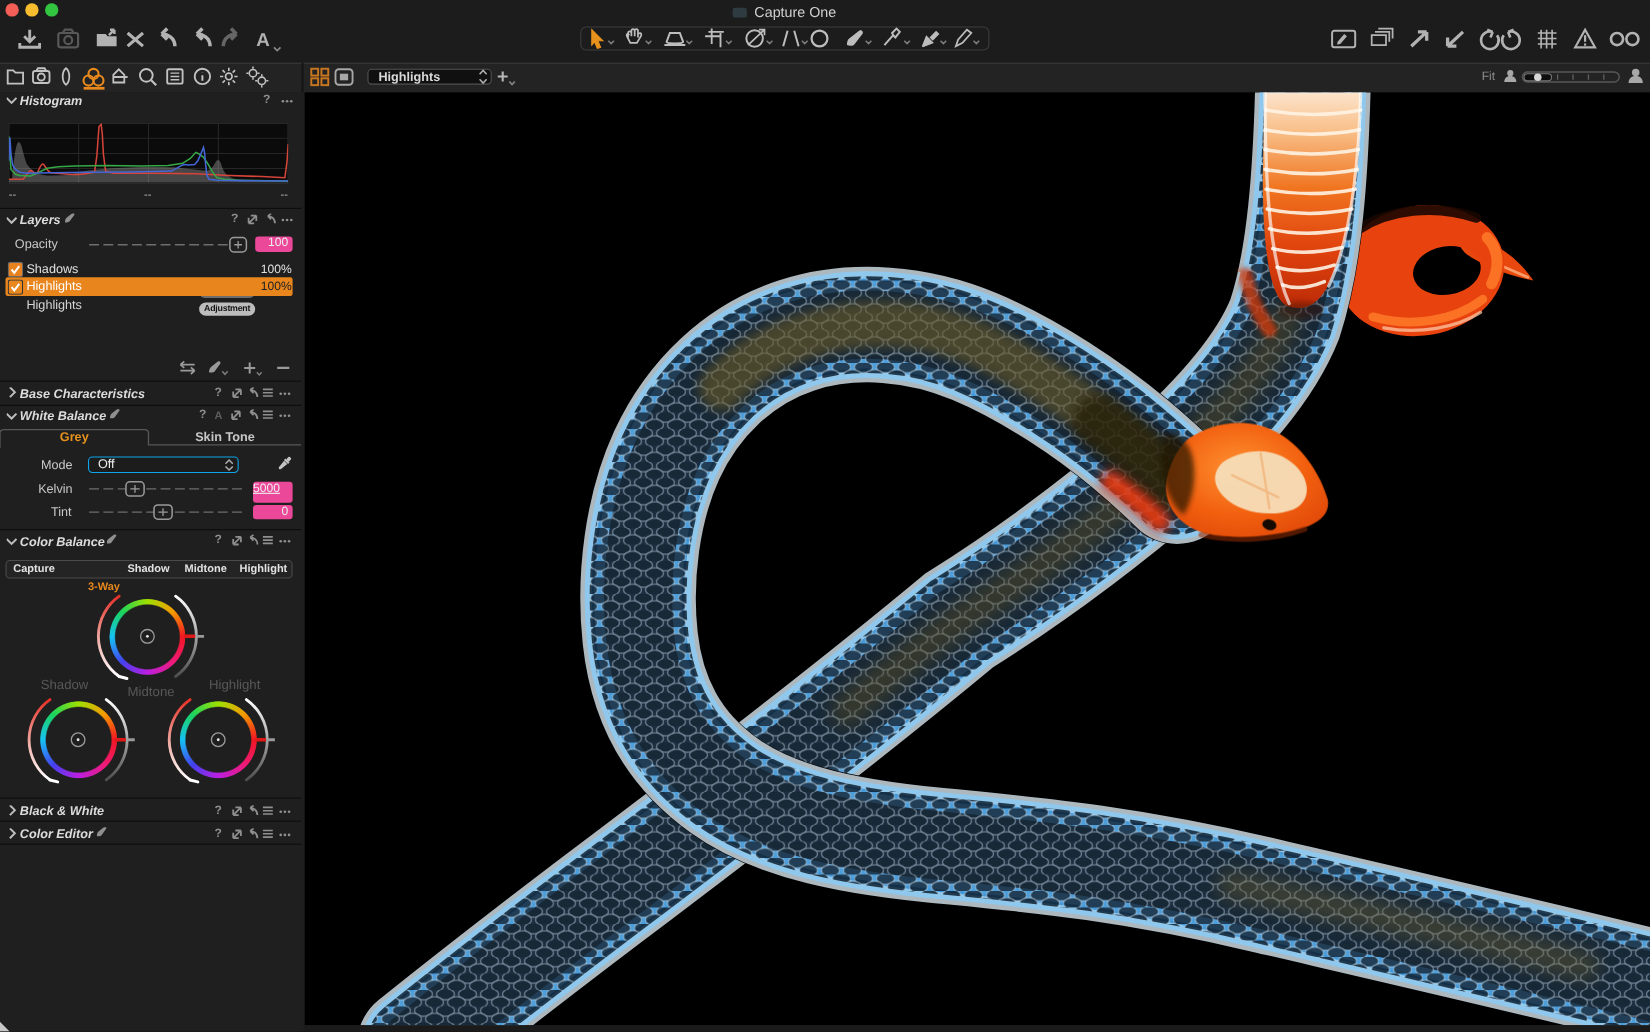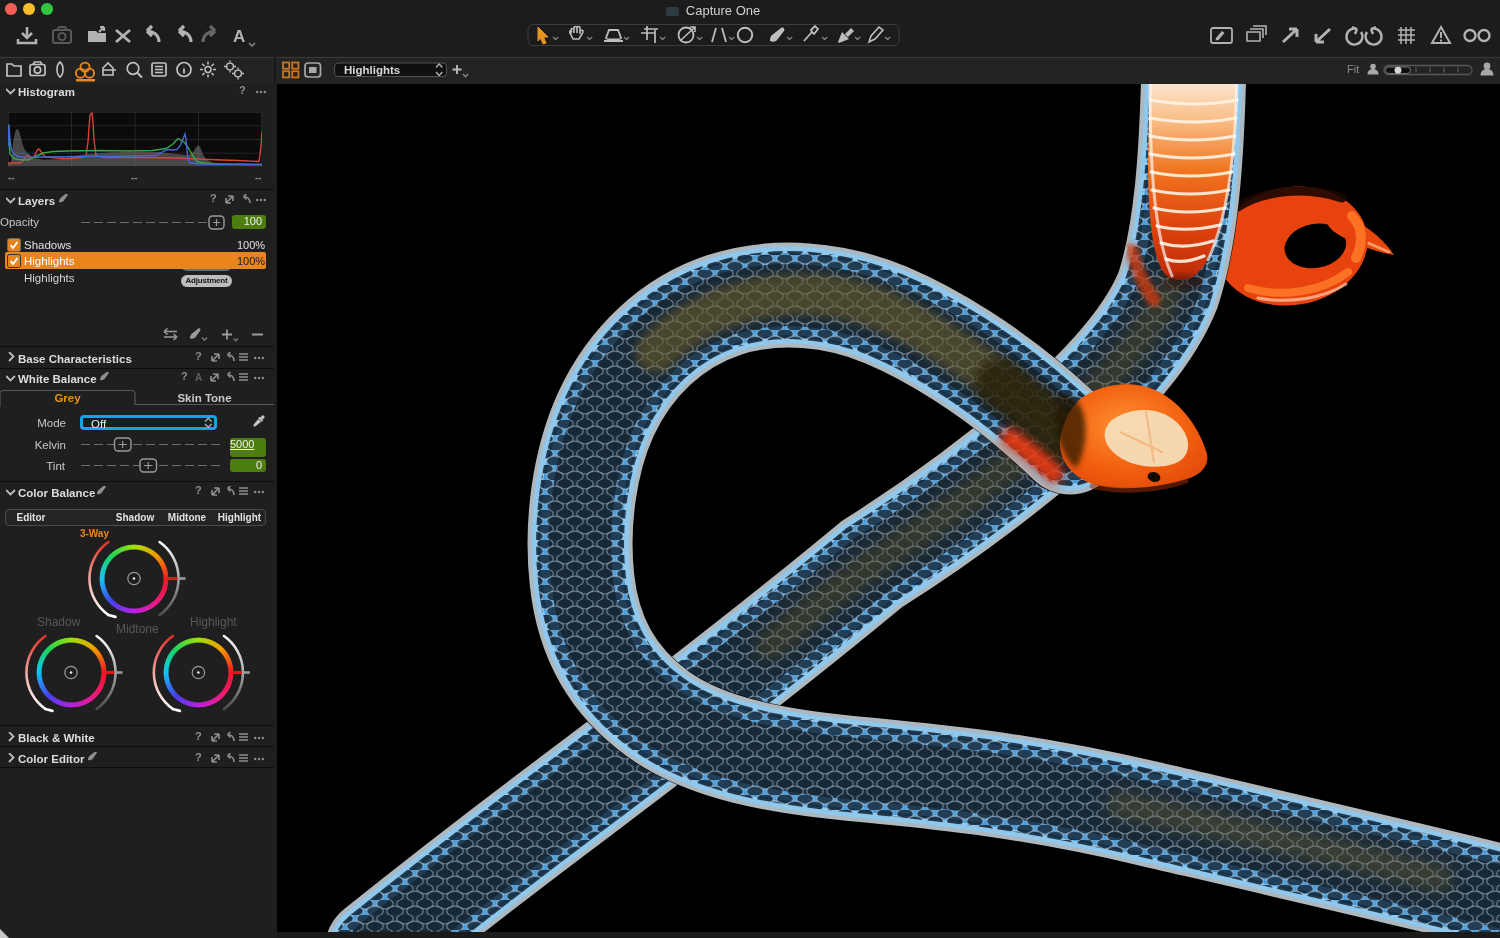--- a/index.html
+++ b/index.html
@@ -10,23 +10,23 @@
   
   #titlebar{left:0;top:0;width:1500px;height:22px;background:#1c1c1c;}
   .tl{width:11.5px;height:11.5px;border-radius:50%;top:3px;}
   #title{left:-37px;top:0;width:1500px;text-align:center;font-size:13px;color:#cfcfcf;line-height:22px;}
   #toolbar{left:0;top:22px;width:1500px;height:34px;background:#1c1c1c;}
   #subbar{left:0;top:57px;width:1500px;height:27px;background:#232323;border-top:1px solid #3a3a3a;}
   #subdiv{left:274px;top:57px;width:2px;height:27px;background:#161616;}
   
   #sidebar{left:0;top:84px;width:274px;height:854px;background:#1f1f1f;}
   .sep{position:absolute;left:0;width:274px;height:1px;background:#0d0d0d;}
-  .hdr{position:absolute;left:0;width:274px;height:18px;color:#dcdcdc;font-size:11.5px;font-weight:bold;}
+  .hdr{position:absolute;left:0;width:274px;height:18px;color:#dcdcdc;font-size:11.5px;font-weight:bold;font-style:italic;}
   .hdr .txt{position:absolute;left:18px;top:2px;}
-  .vbox{position:absolute;background:#4d7c0f;border-radius:3px;color:#efefef;font-size:11px;text-align:right;}
+  .vbox{position:absolute;background:#ec4899;border-radius:3px;color:#efefef;font-size:11px;text-align:right;}
   .lbl{position:absolute;color:#c8c8c8;font-size:11.5px;}
   .pill{position:absolute;background:#6e6e6e;border-radius:7px;color:#161616;font-size:8px;font-weight:bold;text-align:center;line-height:12px;letter-spacing:-0.2px;margin-top:20px;}
   
   .ring{position:absolute;border-radius:50%;
     background:conic-gradient(from 0deg,#9fe000,#f49b00 45deg,#f01723 90deg,#ee1a7a 135deg,#bb1fe2 180deg,#4440ef 225deg,#16c2f2 270deg,#1bd45c 315deg,#9fe000 360deg);
     -webkit-mask:radial-gradient(closest-side,transparent 82.5%,#000 86%,#000 97%,transparent 100%);
     mask:radial-gradient(closest-side,transparent 82.5%,#000 86%,#000 97%,transparent 100%);}
   
   #viewer{left:277px;top:84px;width:1223px;height:848px;background:#000;}
   #bstrip{left:277px;top:932px;width:1223px;height:6px;background:#1b1b1b;}
@@ -224,21 +224,21 @@
       </div>
     <svg class="abs" style="left:59px;top:194px" width="12" height="11">
         <use href="#ic-br"></use>
       </svg>
     <svg class="abs" style="left:210px;top:194px" width="60" height="12">
         <use href="#ic-q"></use>
         <use href="#ic-ex" x="15" y="1"></use>
         <use href="#ic-rs" x="31" y="1"></use>
         <use href="#ic-mn" x="46" y="0"></use>
       </svg>
-    <div class="lbl" style="left:0;top:216px;width:66px;text-align:left;">Opacity</div>
+    <div class="lbl" style="left:0;top:216px;width:66px;text-align:center;">Opacity</div>
     <svg class="abs" style="left:80px;top:214px" width="190" height="18">
       <path d="M1 8.5 H129" stroke="#6e6e6e" stroke-width="1.2" stroke-dasharray="9 4"></path>
       <rect x="129" y="2" width="15" height="13" rx="3.5" fill="none" stroke="#9a9a9a" stroke-width="1.4"></rect>
       <path d="M136.5 5 v7 M133 8.5 h7" stroke="#9a9a9a" stroke-width="1.2"></path>
     </svg>
     <div class="vbox" style="left:232px;top:215px;width:34px;height:13.5px;line-height:13.5px;padding-right:4px;">100</div>
 
     <svg class="abs" style="left:7px;top:238px" width="14" height="14">
         <rect x="0.5" y="0.5" width="13" height="13" rx="2" fill="#e8821e" stroke="#6a6a6a"></rect>
         <path d="M3.5 7 l2.5 3 4.5-6" stroke="#fff" stroke-width="1.8" fill="none"></path>
@@ -299,21 +299,21 @@
         <use href="#ic-pr" x="58" y="1"></use>
         <use href="#ic-mn" x="73" y="0"></use>
       </svg>
 
     <svg class="abs" style="left:0;top:388px" width="274" height="20">
       <path d="M0 19 V6 Q0 2.5 3.5 2.5 H131.5 Q135 2.5 135 6 V16.5 Q135 16.5 135 16.5 L135 16.5 H274" fill="none" stroke="#585858" stroke-width="1.2"></path>
     </svg>
     <div class="abs" style="left:0;top:392px;width:135px;text-align:center;color:#e8921e;font-size:11.5px;font-weight:bold;">Grey</div>
     <div class="abs" style="left:135px;top:392px;width:139px;text-align:center;color:#c8c8c8;font-size:11.5px;font-weight:bold;">Skin Tone</div>
     <div class="lbl" style="left:0;top:417px;width:66px;text-align:right;">Mode</div>
-    <div class="abs" style="left:80px;top:415px;width:137px;height:15px;background:#1c1c1c;border:3px solid #0ea5e9;border-radius:4px;color:#ececec;font-size:11.5px;line-height:13px;padding-left:8px;">Off</div>
+    <div class="abs" style="left:80px;top:415px;width:137px;height:15px;background:#1c1c1c;border:1px solid #0ea5e9;border-radius:4px;color:#ececec;font-size:11.5px;line-height:13px;padding-left:8px;">Off</div>
     <svg class="abs" style="left:203px;top:417px" width="12" height="12" fill="none" stroke="#b0b0b0" stroke-width="1.3">
         <path d="M2 4.5 l3.3-3.3 3.3 3.3 M2 7 l3.3 3.3 3.3-3.3"></path>
       </svg>
     <svg class="abs" style="left:249px;top:413px" width="18" height="18">
         <g transform="rotate(45 9 9)" fill="#c4c4c4">
           <rect x="7.4" y="0.5" width="3.2" height="4" rx="1"></rect>
           <rect x="6.4" y="4.2" width="5.2" height="2"></rect>
           <path d="M7 6.6 h4 l-0.7 7.2 c-0.2 1.6 -2.4 1.6 -2.6 0 z"></path>
         </g>
       </svg>
@@ -343,21 +343,21 @@
         <use href="#ic-br"></use>
       </svg>
     <svg class="abs" style="left:195px;top:486px" width="75" height="12">
         <use href="#ic-q"></use>
         <use href="#ic-ex" x="16" y="1"></use>
         <use href="#ic-rs" x="30" y="1"></use>
         <use href="#ic-pr" x="44" y="1"></use>
         <use href="#ic-mn" x="59" y="0"></use>
       </svg>
     <div class="abs" style="left:5px;top:509px;width:261px;height:17px;background:#242424;border:1px solid #4b4b4b;border-radius:4px;"></div>
-    <div class="abs" style="top:512px;left:5px;width:52px;text-align:center;color:#e2e2e2;font-size:10px;font-weight:bold;">Editor</div>
+    <div class="abs" style="top:512px;left:5px;width:52px;text-align:center;color:#e2e2e2;font-size:10px;font-weight:bold;">Capture</div>
     <div class="abs" style="top:528px;left:57px;width:52px;text-align:right;color:#e8891d;font-size:10px;font-weight:bold;">3-Way</div>
     <div class="abs" style="top:512px;left:109px;width:52px;text-align:center;color:#e2e2e2;font-size:10px;font-weight:bold;">Shadow</div>
     <div class="abs" style="top:512px;left:161px;width:52px;text-align:center;color:#e2e2e2;font-size:10px;font-weight:bold;">Midtone</div>
     <div class="abs" style="top:512px;left:213px;width:53px;text-align:center;color:#e2e2e2;font-size:10px;font-weight:bold;">Highlight</div>
 
     <div class="ring" style="left:99px;top:543.5px;width:70px;height:70px;"></div>
     <div class="ring" style="left:35.5px;top:637px;width:71px;height:71px;"></div>
     <div class="ring" style="left:163px;top:637px;width:71px;height:71px;"></div>
     <svg class="abs" style="left:0;top:530px" width="274" height="195" viewBox="0 0 274 195">
       <defs>

